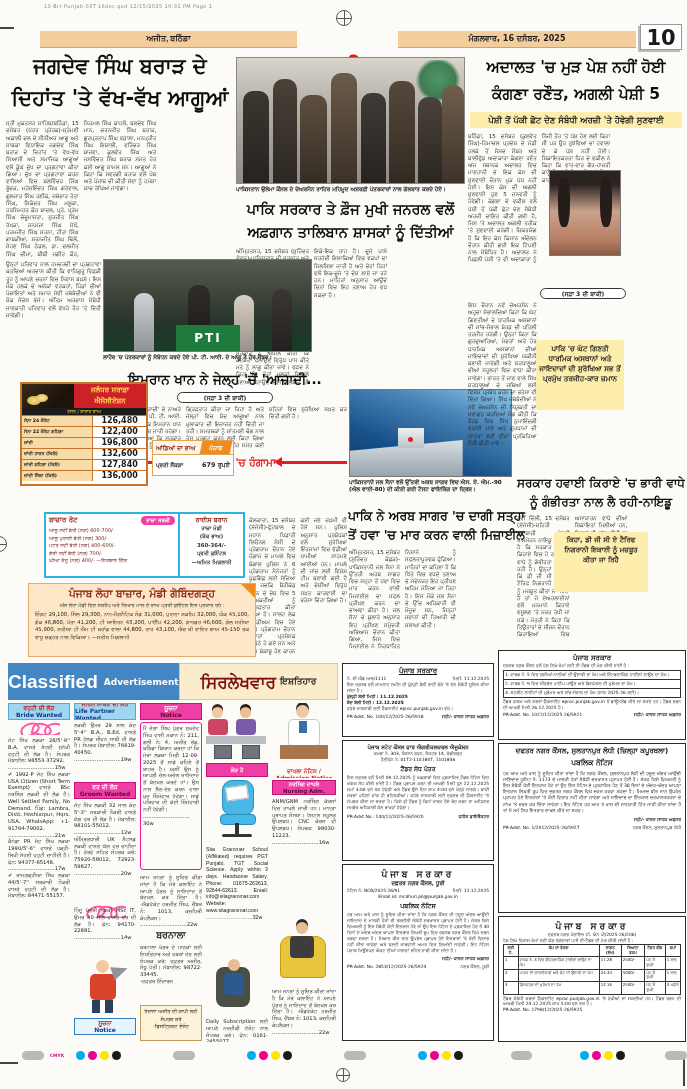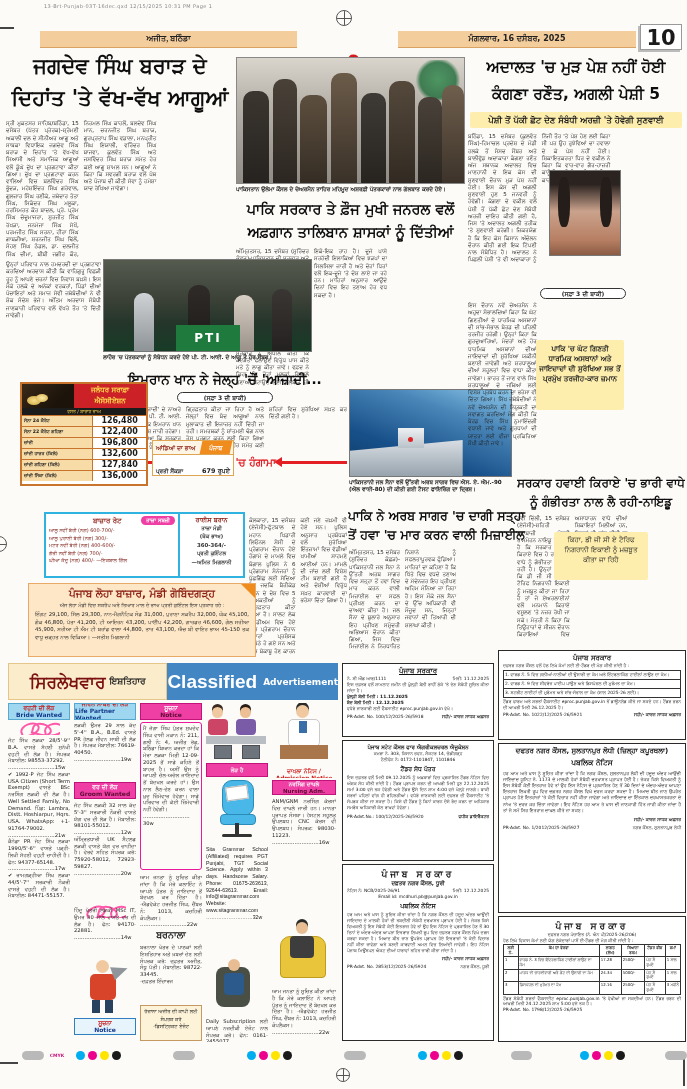--- a/index.html
+++ b/index.html
@@ -150,29 +150,29 @@
       <div style="width:55%;background:#f7dca8;font-size:4.6px;font-weight:bold;line-height:10px;padding-left:2px;">ਚਾਂਦੀ ਸਿੱਕਾ (ਕਿਲੋ)</div>
       <div style="flex:1;border-left:1px solid #c8742c;font-size:8px;font-weight:800;line-height:10px;text-align:center;">136,000</div>
     </div>
   </div>
 
   <div class="b" style="left:152px;top:440px;width:82px;height:36px;border:1px solid #e0a552;background:#fdf6e6;">
     <div style="display:flex;height:13px;align-items:center;">
       <div style="flex:1;font-size:6px;font-weight:800;color:#8c1d12;padding-left:3px;">ਆਂਡਿਆਂ ਦਾ ਭਾਅ</div>
       <div style="width:30px;height:13px;background:#f08c1e;color:#fff;font-size:6px;font-weight:bold;text-align:center;line-height:13px;transform:skewX(-12deg);margin-right:2px;">ਪੰਜਾਬ</div>
     </div>
-    <div style="display:flex;height:20px;background:#fff;border-top:1px solid #e0a552;align-items:flex-end;padding:0 3px;justify-content:space-between;">
+    <div style="display:flex;height:20px;background:#fff;border-top:1px solid #e0a552;align-items:center;padding:0 3px;justify-content:space-between;">
       <span style="font-size:5.6px;font-weight:bold;">ਪ੍ਰਤੀ ਸੈਂਕੜਾ</span>
       <span style="font-size:6.4px;font-weight:800;">679 ਰੁਪਏ</span>
     </div>
   </div>
 
   <div class="b" style="left:44px;top:512px;width:201px;height:66px;border:2px solid #2fb3e0;background:#fff;display:flex;">
     <div style="width:132px;padding:2px 3px;box-sizing:border-box;">
-      <div style="display:flex;align-items:center;justify-content:space-between;margin-left:44px;">
+      <div style="display:flex;align-items:flex-start;justify-content:space-between;">
         <span style="font-size:7px;font-weight:800;color:#8c1d12;">ਬਾਜ਼ਾਰ ਰੇਟ</span>
         <span style="background:#ef3fa4;color:#fff;font-size:5.4px;font-weight:bold;border-radius:6px;padding:1px 5px;">ਤਾਜ਼ਾ ਸਬਜ਼ੀ</span>
       </div>
       <div class="pre" style="font-size:5px;line-height:1.5;color:#7a1a12;margin-top:2px;">ਆਲੂ ਨਵੀਂ ਬੋਰੀ (ਨਗ) 600-700/-
 ਆਲੂ ਪੁਰਾਣੀ ਬੋਰੀ (ਨਗ) 300/-
 ਮਟਰ ਨਵੀਂ ਬੋਰੀ (ਨਗ) 400-600/-
 ਗੋਭੀ ਨਵੀਂ ਬੋਰੀ (ਨਗ) 700/-
 ਘੀਆ ਕੱਦੂ (ਨਗ) 400/-   —ਇਕਬਾਲ ਗਿੱਲ</div>
     </div>
     <div style="flex:1;border-left:2px solid #2fb3e0;text-align:center;padding-top:2px;">
@@ -201,30 +201,30 @@
   <div class="b cap" style="left:349px;top:479px;width:163px;height:25px;">ਪਾਕਿਸਤਾਨੀ ਜਲ ਸੈਨਾ ਵਲੋਂ ਉੱਤਰੀ ਅਰਬ ਸਾਗਰ ਵਿਚ ਐਸ. ਏ. ਐਮ.-90 (ਐਲ ਵਾਈ-80) ਦੀ ਕੀਤੀ ਗਈ ਟੈਸਟ ਫਾਇਰਿੰਗ ਦਾ ਦ੍ਰਿਸ਼।</div>
   <div class="b hl" style="left:348px;top:506px;width:178px;height:40px;font-size:12.5px;line-height:19px;">ਪਾਕਿ ਨੇ ਅਰਬ ਸਾਗਰ 'ਚ ਦਾਗੀ ਸਤ੍ਹਾ ਤੋਂ ਹਵਾ 'ਚ ਮਾਰ ਕਰਨ ਵਾਲੀ ਮਿਜ਼ਾਈਲ</div>
   <div class="b cols3 body-txt" style="left:349px;top:549px;width:163px;height:108px;">ਅੰਮ੍ਰਿਤਸਰ, 15 ਦਸੰਬਰ (ਸੁਰਿੰਦਰ ਕੋਛੜ)-ਪਾਕਿਸਤਾਨੀ ਜਲ ਸੈਨਾ ਨੇ ਉੱਤਰੀ ਅਰਬ ਸਾਗਰ ਵਿਚ ਸਤ੍ਹਾ ਤੋਂ ਹਵਾ ਵਿਚ ਮਾਰ ਕਰਨ ਵਾਲੀ ਮਿਜ਼ਾਈਲ ਦਾ ਸਫਲ ਪ੍ਰੀਖਣ ਕਰਨ ਦਾ ਦਾਅਵਾ ਕੀਤਾ ਹੈ। ਜਲ ਸੈਨਾ ਦੇ ਬੁਲਾਰੇ ਅਨੁਸਾਰ ਇਹ ਪ੍ਰੀਖਣ ਸਮੁੰਦਰੀ ਅਭਿਆਸ ਦੌਰਾਨ ਕੀਤਾ ਗਿਆ, ਜਿਸ ਵਿਚ ਮਿਜ਼ਾਈਲ ਨੇ ਨਿਰਧਾਰਿਤ ਨਿਸ਼ਾਨੇ ਨੂੰ ਸਫਲਤਾਪੂਰਵਕ ਫੁੰਡਿਆ। ਮਾਹਿਰਾਂ ਦਾ ਕਹਿਣਾ ਹੈ ਕਿ ਖਿੱਤੇ ਵਿਚ ਵਧਦੇ ਤਣਾਅ ਦੇ ਮੱਦੇਨਜ਼ਰ ਇਹ ਪ੍ਰੀਖਣ ਅਹਿਮ ਮੰਨਿਆ ਜਾ ਰਿਹਾ ਹੈ। ਇਸ ਮੌਕੇ ਜਲ ਸੈਨਾ ਦੇ ਉੱਚ ਅਧਿਕਾਰੀ ਵੀ ਮੌਜੂਦ ਸਨ, ਜਿਨ੍ਹਾਂ ਜਵਾਨਾਂ ਦੀ ਤਿਆਰੀ ਦੀ ਸ਼ਲਾਘਾ ਕੀਤੀ।</div>
 
   <div class="b pill" style="left:540px;top:288px;width:86px;height:11px;">(ਸਫ਼ਾ 3 ਦੀ ਬਾਕੀ)</div>
   <div class="b cols3 body-txt" style="left:468px;top:302px;width:216px;height:168px;">ਇਸ ਦੌਰਾਨ ਨਵੇਂ ਚੇਅਰਮੈਨ ਨੇ ਅਹੁਦਾ ਸੰਭਾਲਦਿਆਂ ਕਿਹਾ ਕਿ ਘੱਟ ਗਿਣਤੀਆਂ ਦੇ ਧਾਰਮਿਕ ਅਸਥਾਨਾਂ ਦੀ ਸਾਂਭ-ਸੰਭਾਲ ਬੋਰਡ ਦੀ ਪਹਿਲੀ ਤਰਜੀਹ ਰਹੇਗੀ। ਉਨ੍ਹਾਂ ਕਿਹਾ ਕਿ ਗੁਰਦੁਆਰਿਆਂ, ਮੰਦਰਾਂ ਅਤੇ ਹੋਰ ਧਾਰਮਿਕ ਅਸਥਾਨਾਂ ਦੀਆਂ ਜਾਇਦਾਦਾਂ ਦੀ ਸੁਰੱਖਿਆ ਯਕੀਨੀ ਬਣਾਈ ਜਾਵੇਗੀ ਅਤੇ ਸ਼ਰਧਾਲੂਆਂ ਦੀਆਂ ਸਹੂਲਤਾਂ ਵਿਚ ਵਾਧਾ ਕੀਤਾ ਜਾਵੇਗਾ। ਭਾਰਤ ਤੋਂ ਜਾਣ ਵਾਲੇ ਸਿੱਖ ਸ਼ਰਧਾਲੂਆਂ ਦੇ ਜਥਿਆਂ ਲਈ ਵਿਸ਼ੇਸ਼ ਪ੍ਰਬੰਧ ਕਰਨ ਦਾ ਭਰੋਸਾ ਵੀ ਦਿੱਤਾ ਗਿਆ। ਸਿੱਖ ਜਥੇਬੰਦੀਆਂ ਨੇ ਨਵੇਂ ਚੇਅਰਮੈਨ ਦੀ ਨਿਯੁਕਤੀ ਦਾ ਸਵਾਗਤ ਕਰਦਿਆਂ ਮੰਗ ਕੀਤੀ ਕਿ ਬੋਰਡ ਵਿਚ ਸਿੱਖ ਨੁਮਾਇੰਦਗੀ ਵਧਾਈ ਜਾਵੇ ਅਤੇ ਗੁਰਧਾਮਾਂ ਦੀ ਯਾਤਰਾ ਲਈ ਵੀਜ਼ਾ ਪ੍ਰਕਿਰਿਆ ਸੌਖੀ ਕੀਤੀ ਜਾਵੇ।</div>
   <div class="b ybox ctr" style="left:536px;top:340px;width:88px;height:70px;padding:4px 3px;font-size:7.2px;font-weight:800;line-height:1.4;">ਪਾਕਿ 'ਚ ਘੱਟ ਗਿਣਤੀ ਧਾਰਮਿਕ ਅਸਥਾਨਾਂ ਅਤੇ ਜਾਇਦਾਦਾਂ ਦੀ ਸੁਰੱਖਿਆ ਸਭ ਤੋਂ ਪ੍ਰਮੁੱਖ ਤਰਜੀਹ-ਕਾਰ ਜ਼ਮਾਨ</div>
 
   <div class="b hl ctr" style="left:517px;top:474px;width:168px;height:38px;font-size:12px;line-height:19px;">ਸਰਕਾਰ ਹਵਾਈ ਕਿਰਾਏ 'ਚ ਭਾਰੀ ਵਾਧੇ ਨੂੰ ਗੰਭੀਰਤਾ ਨਾਲ ਲੈ ਰਹੀ-ਨਾਇਡੂ</div>
   <div class="b cols3 body-txt" style="left:517px;top:515px;width:168px;height:130px;">ਨਵੀਂ ਦਿੱਲੀ, 15 ਦਸੰਬਰ (ਏਜੰਸੀ)-ਸ਼ਹਿਰੀ ਹਵਾਬਾਜ਼ੀ ਮੰਤਰੀ ਰਾਮਮੋਹਨ ਨਾਇਡੂ ਨੇ ਕਿਹਾ ਹੈ ਕਿ ਸਰਕਾਰ ਹਵਾਈ ਕਿਰਾਏ ਵਿਚ ਹੋ ਰਹੇ ਭਾਰੀ ਵਾਧੇ ਨੂੰ ਗੰਭੀਰਤਾ ਨਾਲ ਲੈ ਰਹੀ ਹੈ। ਉਨ੍ਹਾਂ ਦੱਸਿਆ ਕਿ ਡੀ ਜੀ ਸੀ ਏ ਦੀ ਟੈਰਿਫ ਨਿਗਰਾਨੀ ਇਕਾਈ ਨੂੰ ਮਜ਼ਬੂਤ ਕੀਤਾ ਜਾ ਰਿਹਾ ਹੈ ਤਾਂ ਜੋ ਏਅਰਲਾਈਨਾਂ ਵਲੋਂ ਮਨਮਾਨੇ ਕਿਰਾਏ ਵਸੂਲਣ 'ਤੇ ਨਜ਼ਰ ਰੱਖੀ ਜਾ ਸਕੇ। ਮੰਤਰੀ ਨੇ ਕਿਹਾ ਕਿ ਤਿਉਹਾਰਾਂ ਦੇ ਸੀਜ਼ਨ ਦੌਰਾਨ ਕਿਰਾਇਆਂ ਵਿਚ ਅਸਾਧਾਰਨ ਵਾਧੇ ਦੀਆਂ ਸ਼ਿਕਾਇਤਾਂ ਮਿਲੀਆਂ ਹਨ, ਜਿਨ੍ਹਾਂ ਦੀ ਜਾਂਚ ਕੀਤੀ ਜਾ ਰਹੀ ਹੈ। ਲੋੜ ਪੈਣ 'ਤੇ ਏਅਰਲਾਈਨਾਂ ਵਿਰੁੱਧ ਸਖ਼ਤ ਕਦਮ ਵੀ ਚੁੱਕੇ ਜਾਣਗੇ।</div>
-  <div class="b ybox ctr" style="left:554px;top:532px;width:94px;height:48px;padding:4px 3px;font-size:7px;font-weight:400;line-height:1.4;">ਕਿਹਾ, ਡੀ ਜੀ ਸੀ ਏ ਟੈਰਿਫ ਨਿਗਰਾਨੀ ਇਕਾਈ ਨੂੰ ਮਜ਼ਬੂਤ ਕੀਤਾ ਜਾ ਰਿਹੈ</div>
+  <div class="b ybox ctr" style="left:554px;top:532px;width:94px;height:60px;padding:4px 3px;font-size:7px;font-weight:700;line-height:1.4;">ਕਿਹਾ, ਡੀ ਜੀ ਸੀ ਏ ਟੈਰਿਫ ਨਿਗਰਾਨੀ ਇਕਾਈ ਨੂੰ ਮਜ਼ਬੂਤ ਕੀਤਾ ਜਾ ਰਿਹੈ</div>
 
   <div class="b" style="left:8px;top:663px;width:330px;height:37px;display:flex;">
+    <div style="flex:1;background:#4286c4;display:flex;align-items:center;justify-content:center;gap:6px;">
+      <span style="font-size:19px;font-weight:bold;color:#fff;font-family:'Liberation Sans',sans-serif;">Classified</span>
+      <span style="font-size:9px;font-weight:bold;color:#fff;">Advertisement</span>
+    </div>
     <div style="width:162px;background:#fbeccb;display:flex;align-items:center;justify-content:center;gap:4px;border:1px solid #e4c58a;">
       <span style="font-size:17px;font-weight:800;color:#7a1010;">ਸਿਰਲੇਖਵਾਰ</span>
       <span style="font-size:9px;font-weight:800;color:#222;">ਇਸ਼ਤਿਹਾਰ</span>
-    </div>
-    <div style="flex:1;background:#4286c4;display:flex;align-items:center;justify-content:center;gap:6px;">
-      <span style="font-size:19px;font-weight:bold;color:#fff;font-family:'Liberation Sans',sans-serif;">Classified</span>
-      <span style="font-size:9px;font-weight:bold;color:#fff;">Advertisement</span>
     </div>
   </div>
 
   <div class="b cls-hdr blue-hdr" style="left:8px;top:703px;width:62px;height:17px;">
     <span class="l1">ਵਹੁਟੀ ਦੀ ਲੋੜ</span>
     <span class="l2">Bride Wanted</span>
   </div>
   <div class="b matri" style="left:18px;top:722px;width:42px;">
     <span style="left:2px;transform:rotate(-20deg);"></span>
       <span style="left:14px;transform:rotate(15deg);"></span>

